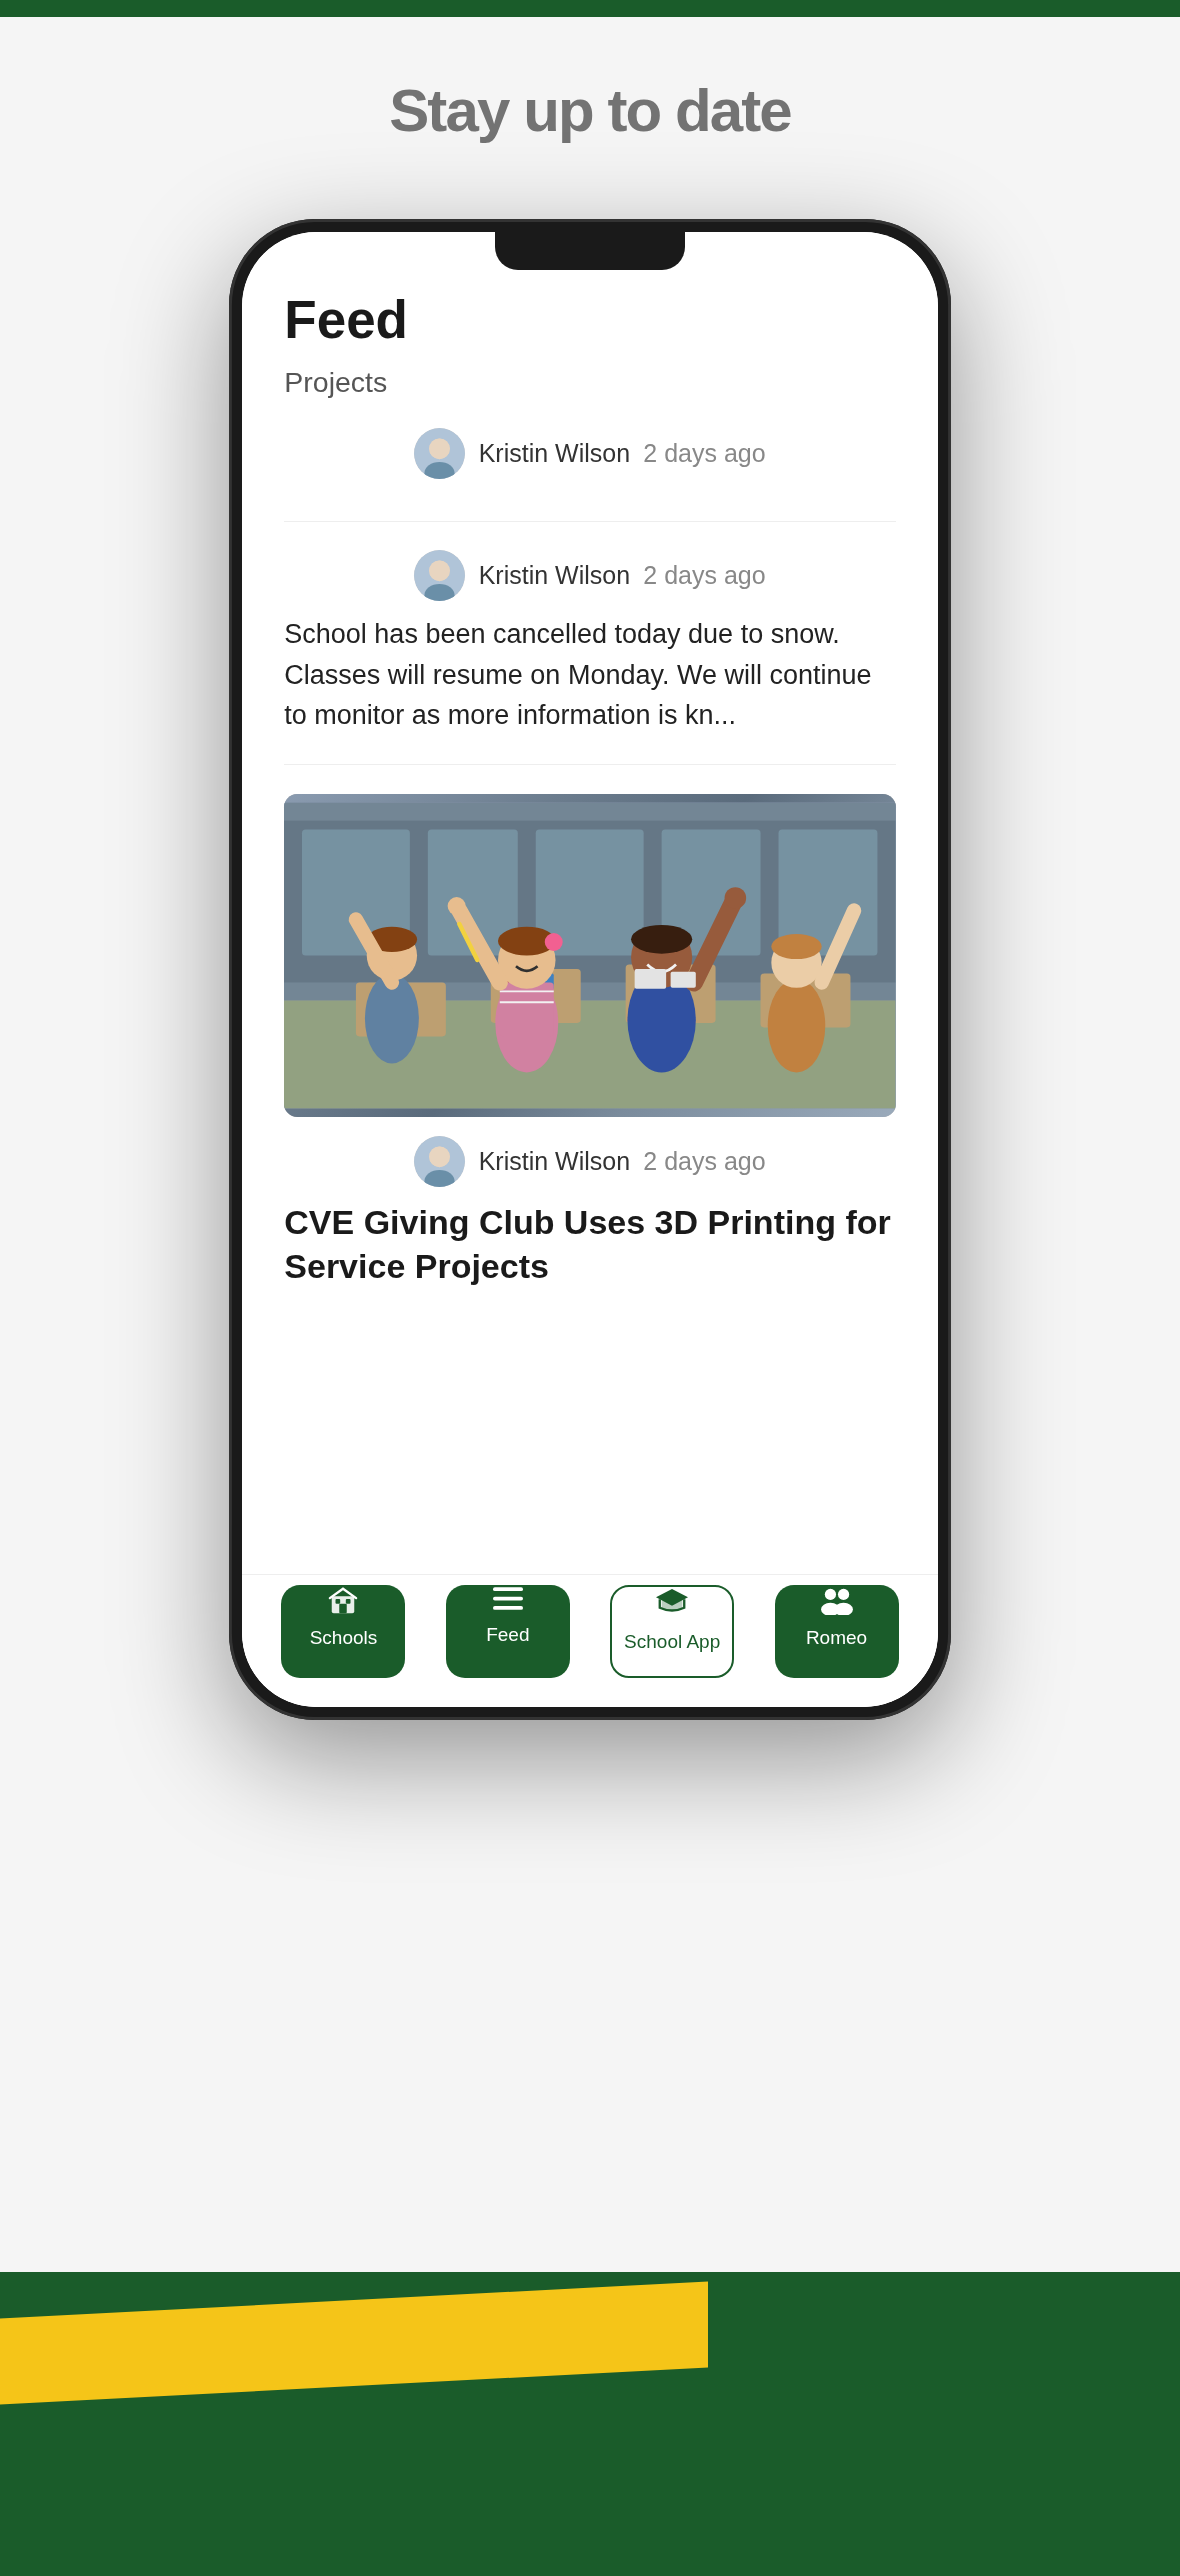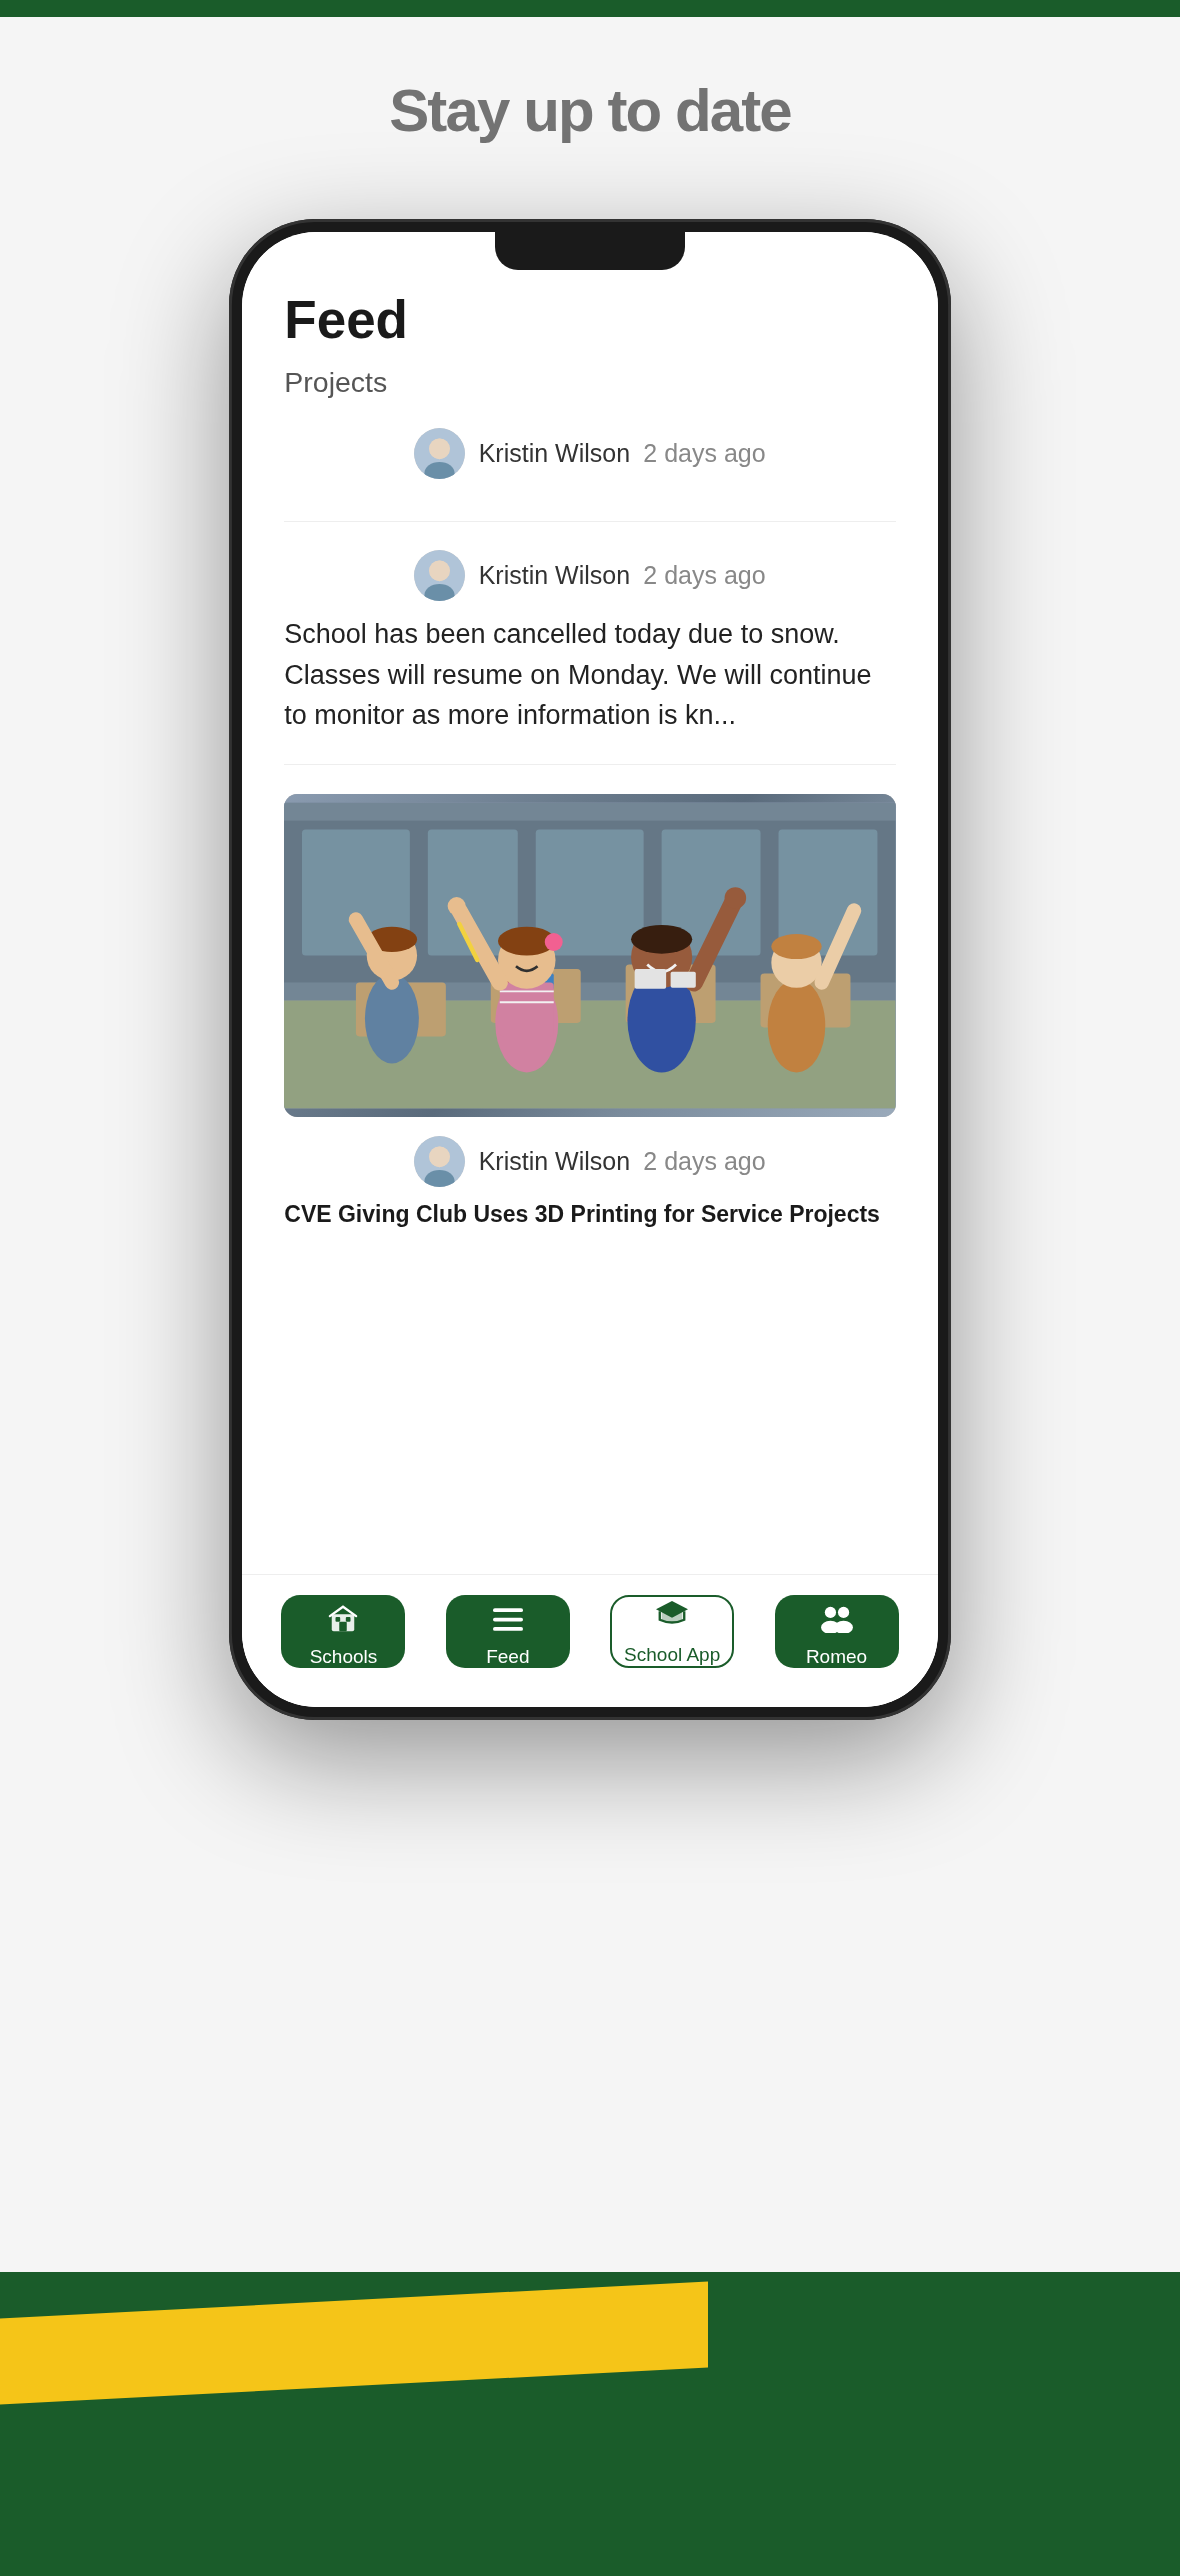--- a/index.html
+++ b/index.html
@@ -201,21 +201,21 @@
       overflow: hidden;
     }
 
     
     .classroom-svg {
       width: 100%;
       height: 100%;
     }
 
     .post-title {
-      font-size: 23px;
+      font-size: 34px;
       font-weight: 800;
       color: #1a1a1a;
       line-height: 1.3;
     }
 
     
     .bottom-nav {
       height: 133px;
       background: #fff;
       border-top: 1px solid #eee;
@@ -226,24 +226,24 @@
       flex-shrink: 0;
       border-radius: 0 0 74px 74px;
     }
 
     .nav-item {
       display: flex;
       flex-direction: column;
       align-items: center;
       gap: 7.6px;
       width: 124px;
-      height: 73px;
+      height: 93px;
       border-radius: 19px;
       background: #1a5c2a;
-      justify-content: flex-end;
+      justify-content: flex-start;
       cursor: pointer;
     }
 
     .nav-item.active {
       background: #fff;
       border: 2.9px solid #1a5c2a;
     }
 
     .nav-icon {
       font-size: 30px;

